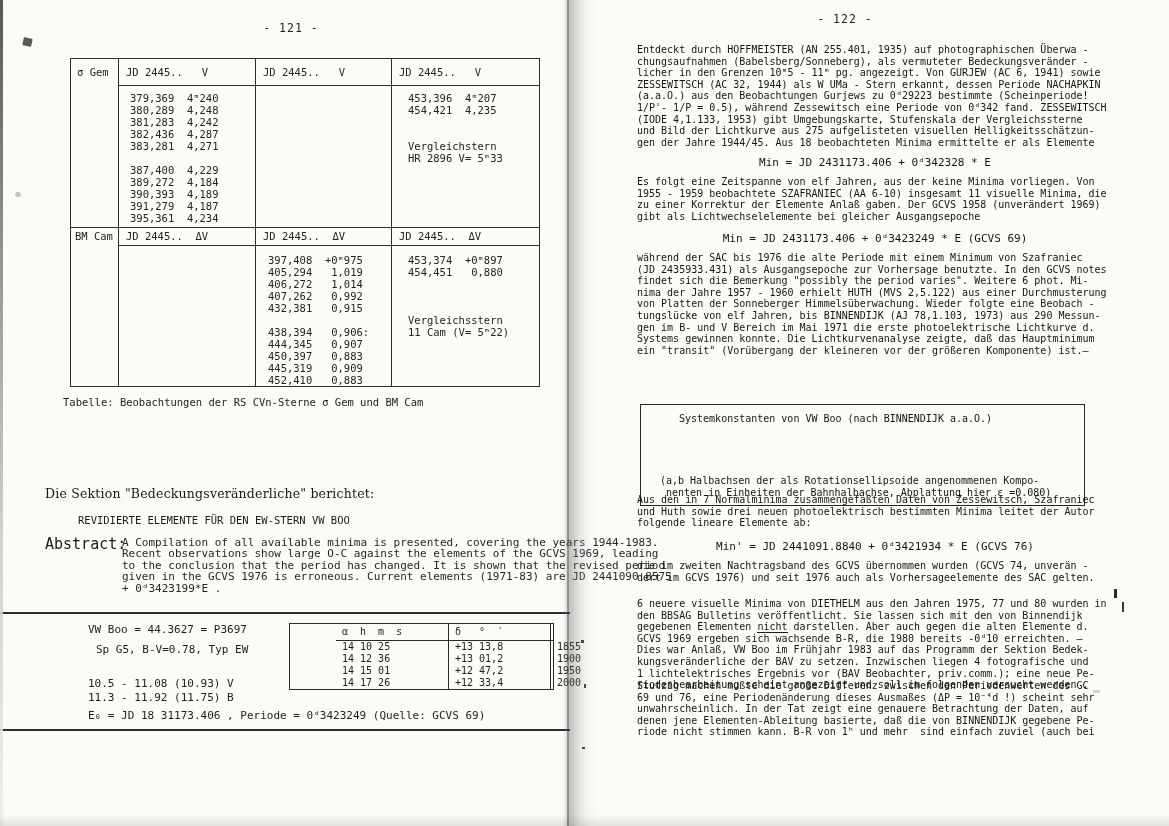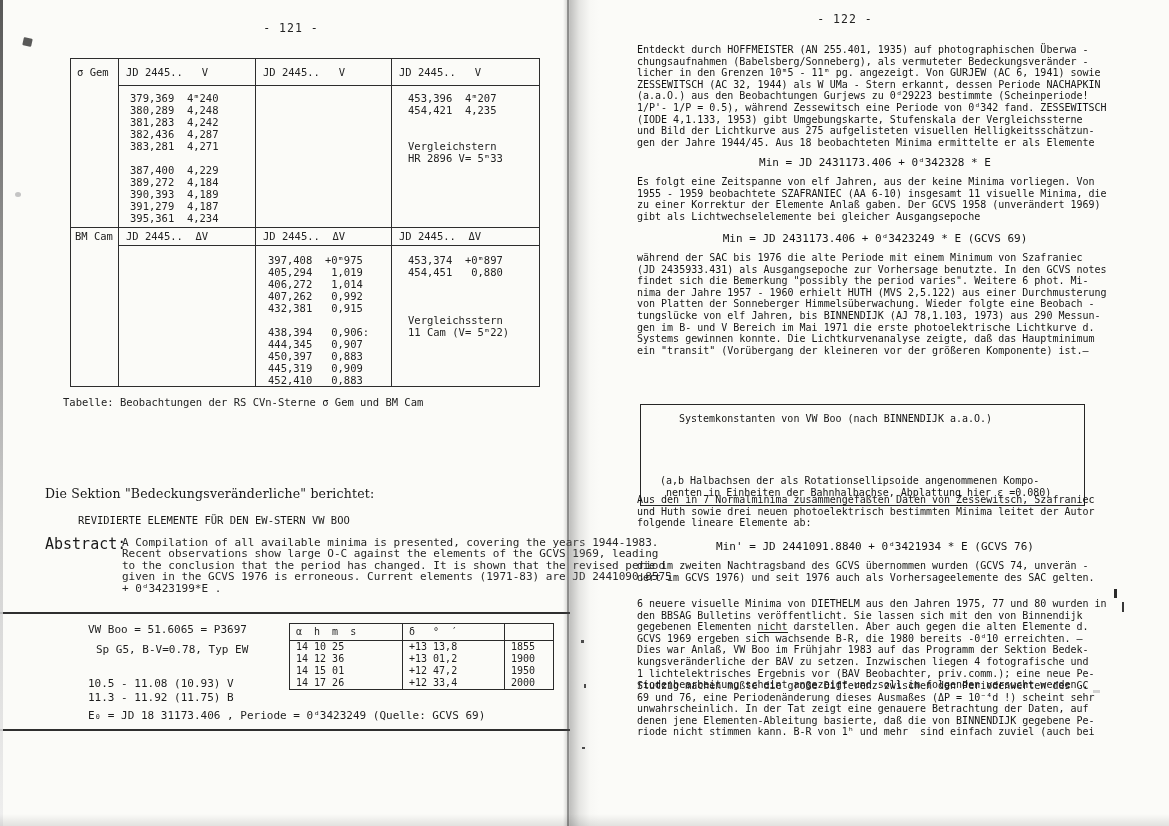--- a/index.html
+++ b/index.html
@@ -17,21 +17,21 @@
   .caption{left:63px;top:396px;font-size:10.5px;color:#222;}
   .section-heading{left:45px;top:486px;font-family:"DejaVu Serif",serif;
                    font-size:12.5px;color:#161616;letter-spacing:.2px;}
   .article-title{left:45px;top:514px;font-size:10.5px;color:#1a1a1a;margin-left:33px;}
   .abstract-label{left:45px;top:535px;font-size:15px;color:#1a1a1a;}
   .abstract-text{left:122px;top:537px;font-size:11px;line-height:11.4px;color:#262626;}
   .rule{left:0;width:570px;height:1.6px;background:#2f2f2f;}
   .starline{font-size:11px;color:#1d1d1d;}
   .coord-table{left:289px;top:623px;width:263px;border:1.6px solid #2a2a2a;
                font-size:10px;color:#1d1d1d;background:transparent;}
-  .crow{display:grid;grid-template-columns:112px 102px 45px;}
+  .crow{display:grid;grid-template-columns:112px 102px 45px;margin-left:46px;}
   .crow > div{padding:0 6px;line-height:12px;}
   .crow.head > div{padding:2px 6px;line-height:12px;}
   .crow.head{border-bottom:1.4px solid #2a2a2a;}
   .crow.foot{border-top:1.4px solid #2a2a2a;}
   .crow.foot > div{padding:1px 6px;}
   .c2,.c3{border-left:1.4px solid #2a2a2a;}
   
   .body-text{left:637px;width:476px;font-size:10px;line-height:11.6px;color:#141414;}
   .formula{left:637px;width:476px;text-align:center;font-size:11px;color:#141414;}
   .const-box{left:640px;top:367px;width:443px;height:100px;border:1.6px solid #262626;margin-top:37px;}
@@ -122,21 +122,21 @@
     <div class="abs article-title">REVIDIERTE ELEMENTE FÜR DEN EW-STERN VW BOO</div>
     <div class="abs abstract-label">Abstract:</div>
     <div class="abs abstract-text pre">A Compilation of all available minima is presented, covering the years 1944-1983.
 Recent observations show large O-C against the elements of the GCVS 1969, leading
 to the conclusion that the period has changed. It is shown that the revised period
 given in the GCVS 1976 is erroneous. Current elements (1971-83) are JD 2441090.8575
 + 0ᵈ3423199*E .</div>
 
     <div class="abs rule" style="top:612px"></div>
 
-    <div class="abs starline" style="left:88px;top:623px">VW Boo = 51.6065 = P3697</div>
+    <div class="abs starline" style="left:88px;top:623px">VW Boo = 44.3627 = P3697</div>
     <div class="abs starline" style="left:96px;top:643px">Sp G5, B-V=0.78, Typ EW</div>
     <div class="abs starline" style="left:88px;top:677px">10.5 - 11.08 (10.93)  V</div>
     <div class="abs starline" style="left:88px;top:691px">11.3 - 11.92 (11.75)  B</div>
 
     <div class="abs coord-table">
       <div class="crow head">
         <div class="c1 pre">α  h  m  s</div>
         <div class="c2 pre">δ   °  ′</div>
         <div class="c3 pre"></div>
       </div>

